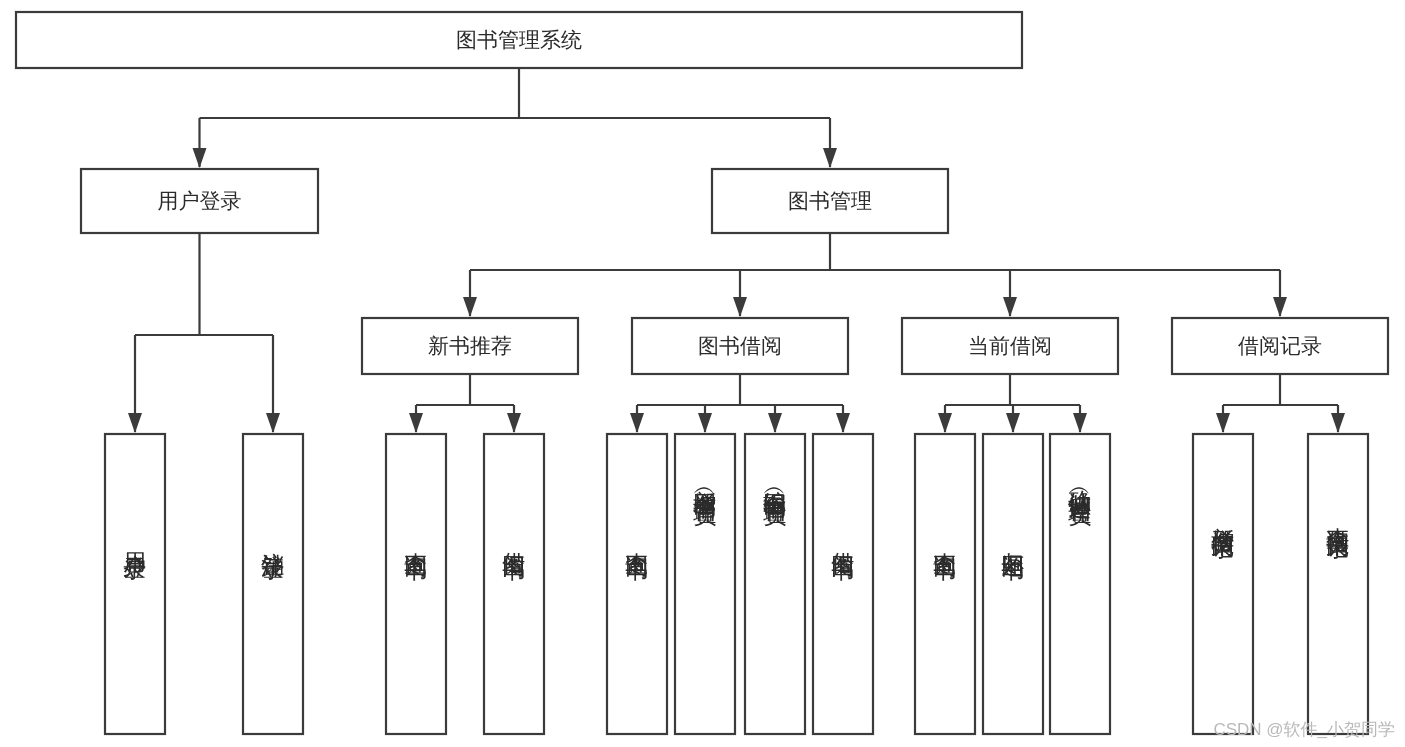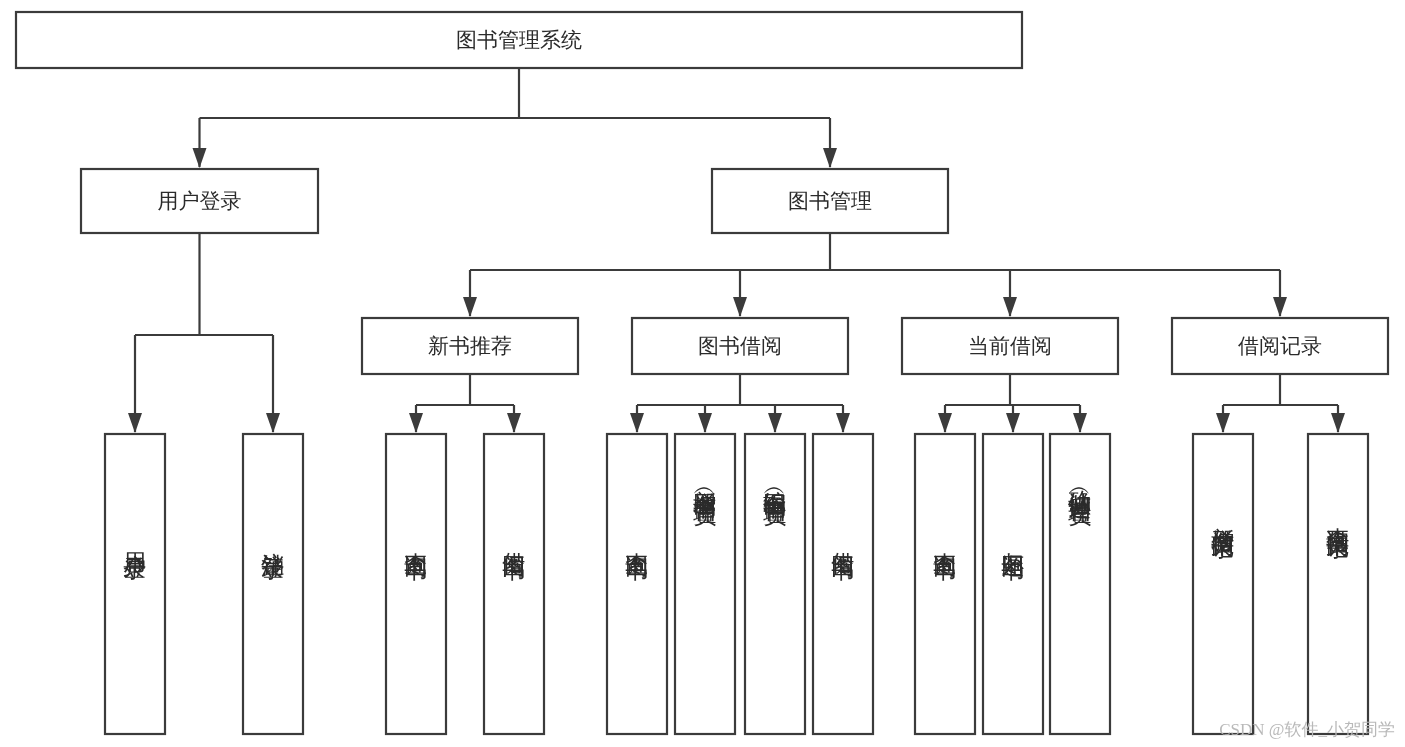--- a/index.html
+++ b/index.html
@@ -60,21 +60,21 @@
     font-size: 23px;
     line-height: 1.06;
     letter-spacing: 2px;
     color: #2b2b2b;
     white-space: nowrap;
   }
   .watermark {
     position: absolute;
     right: 10px;
     bottom: 6px;
-    font-family: Liberation Serif, serif;
+    font-family: Liberation Sans, sans-serif;
     font-size: 17px;
     color: #b9b9b9;
     white-space: nowrap;
   }
 </style>
 </head>
 <body>
 
 <div id="diagram-root">
 

